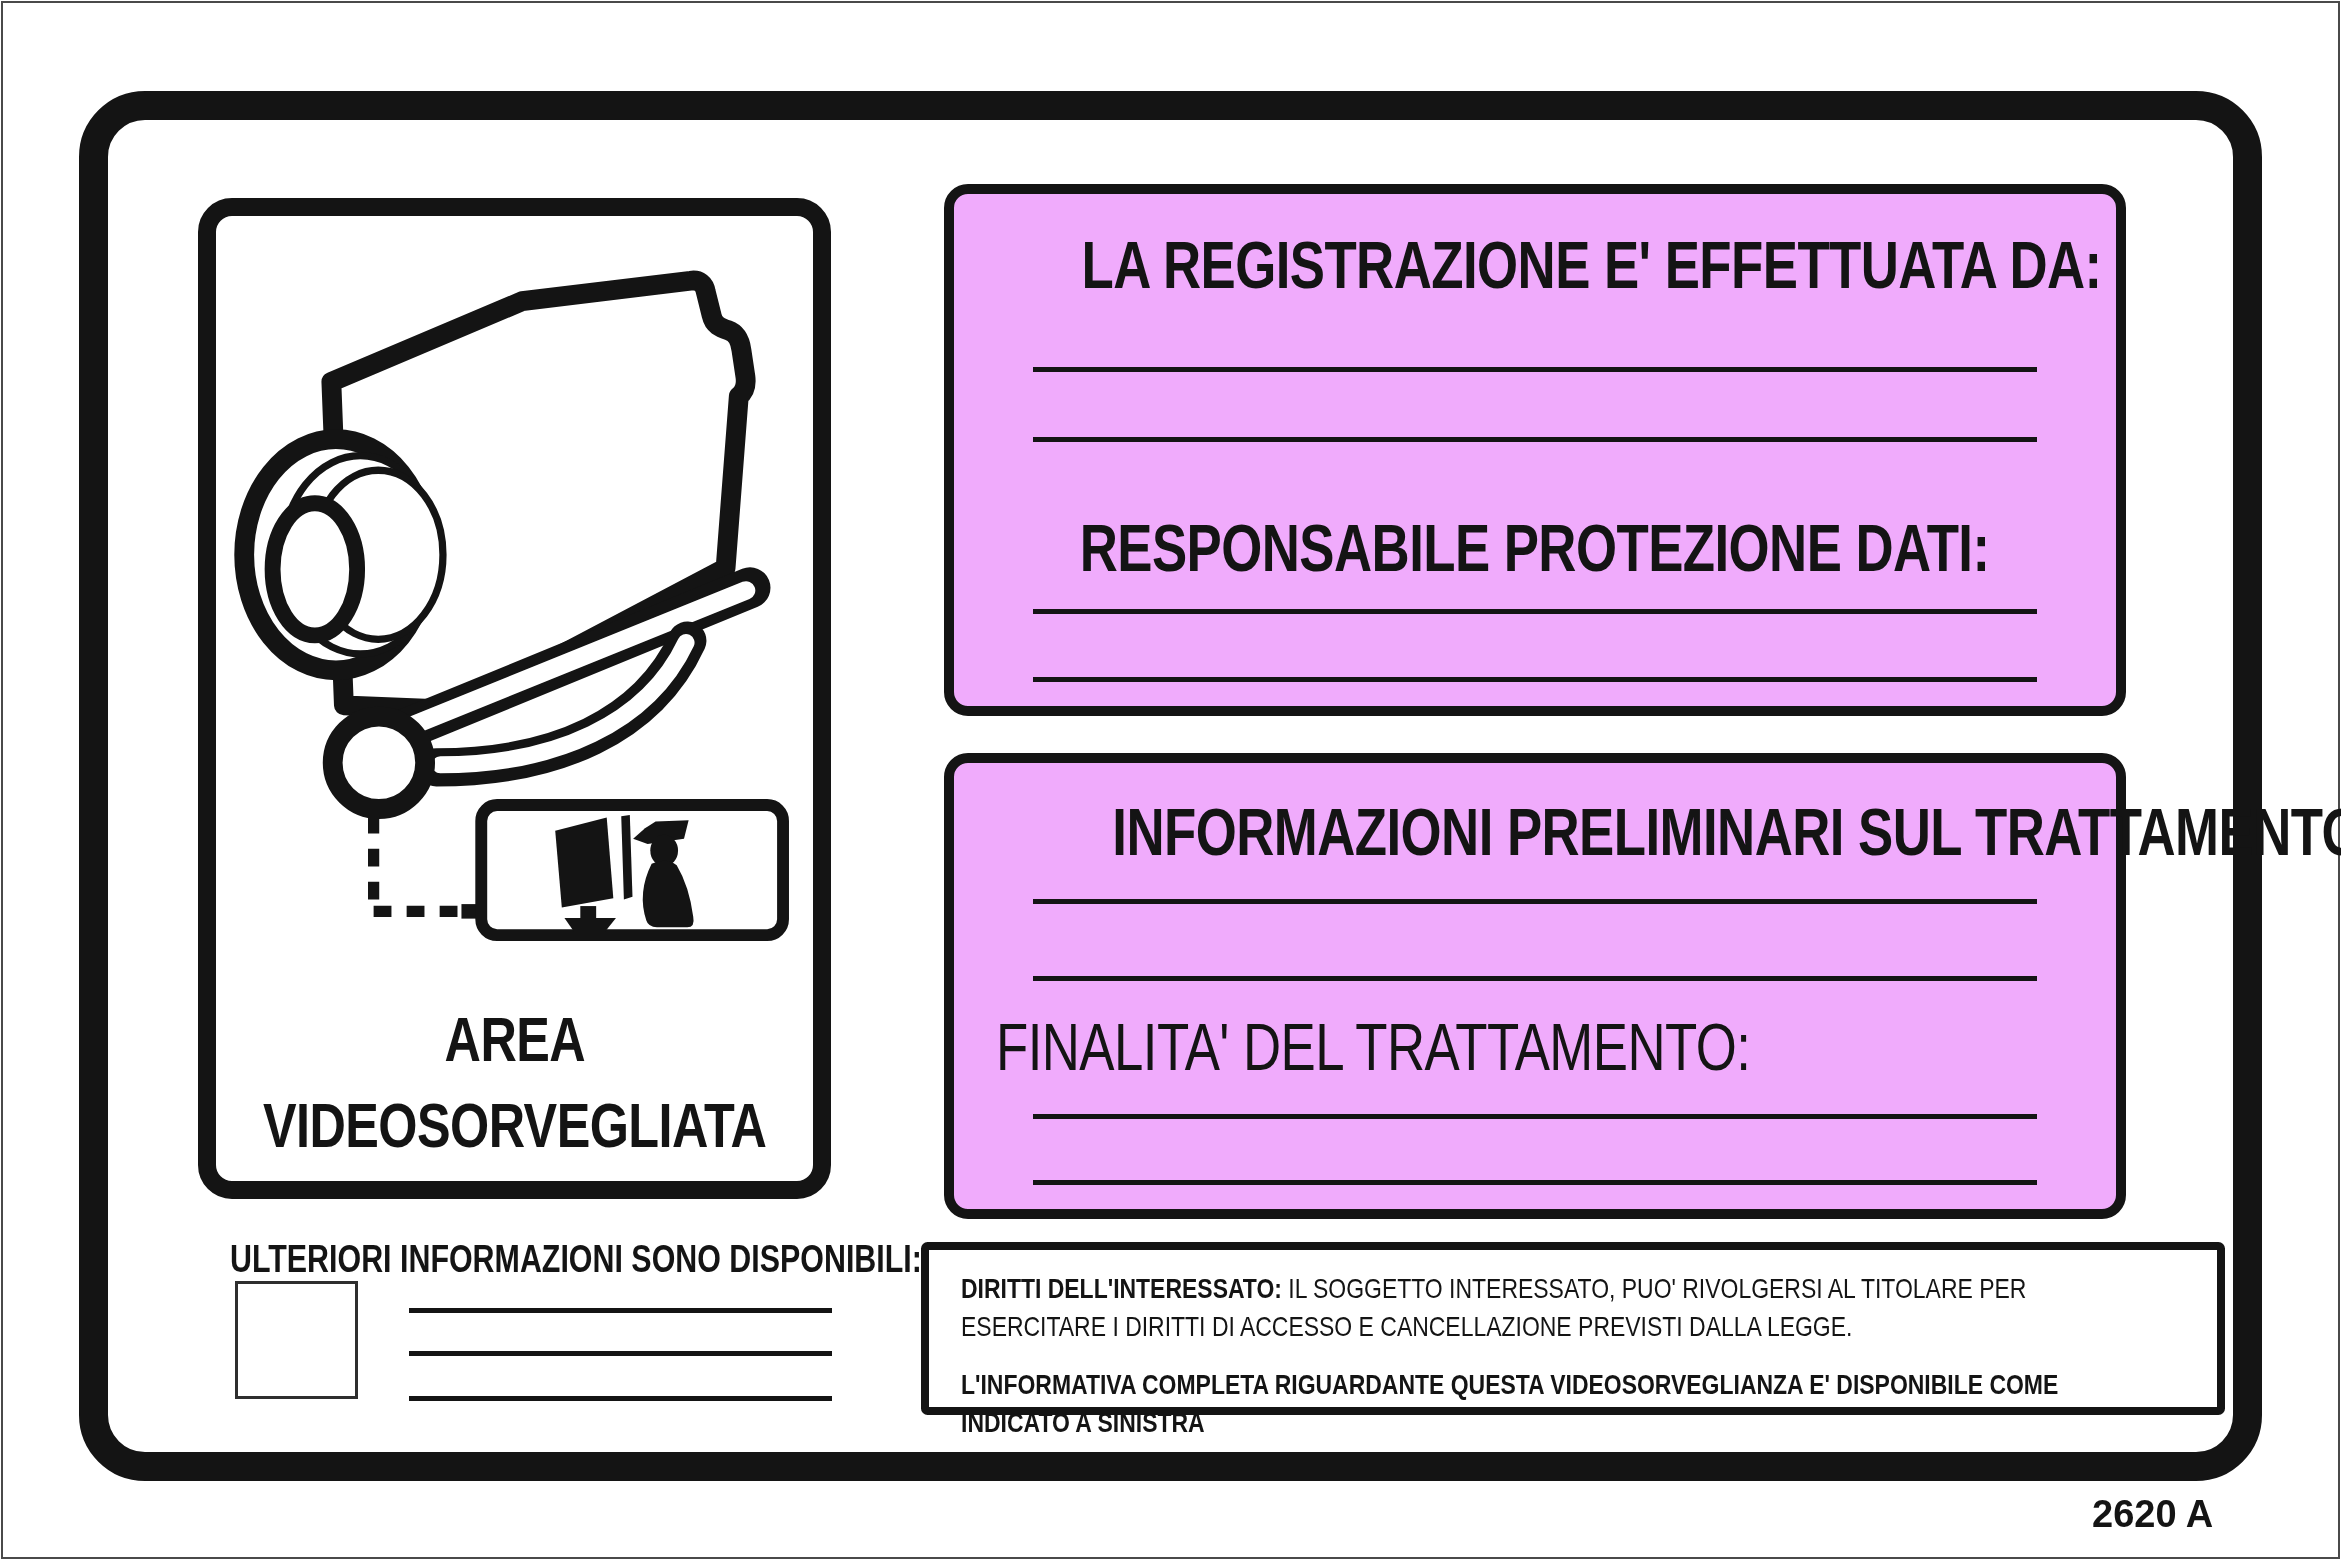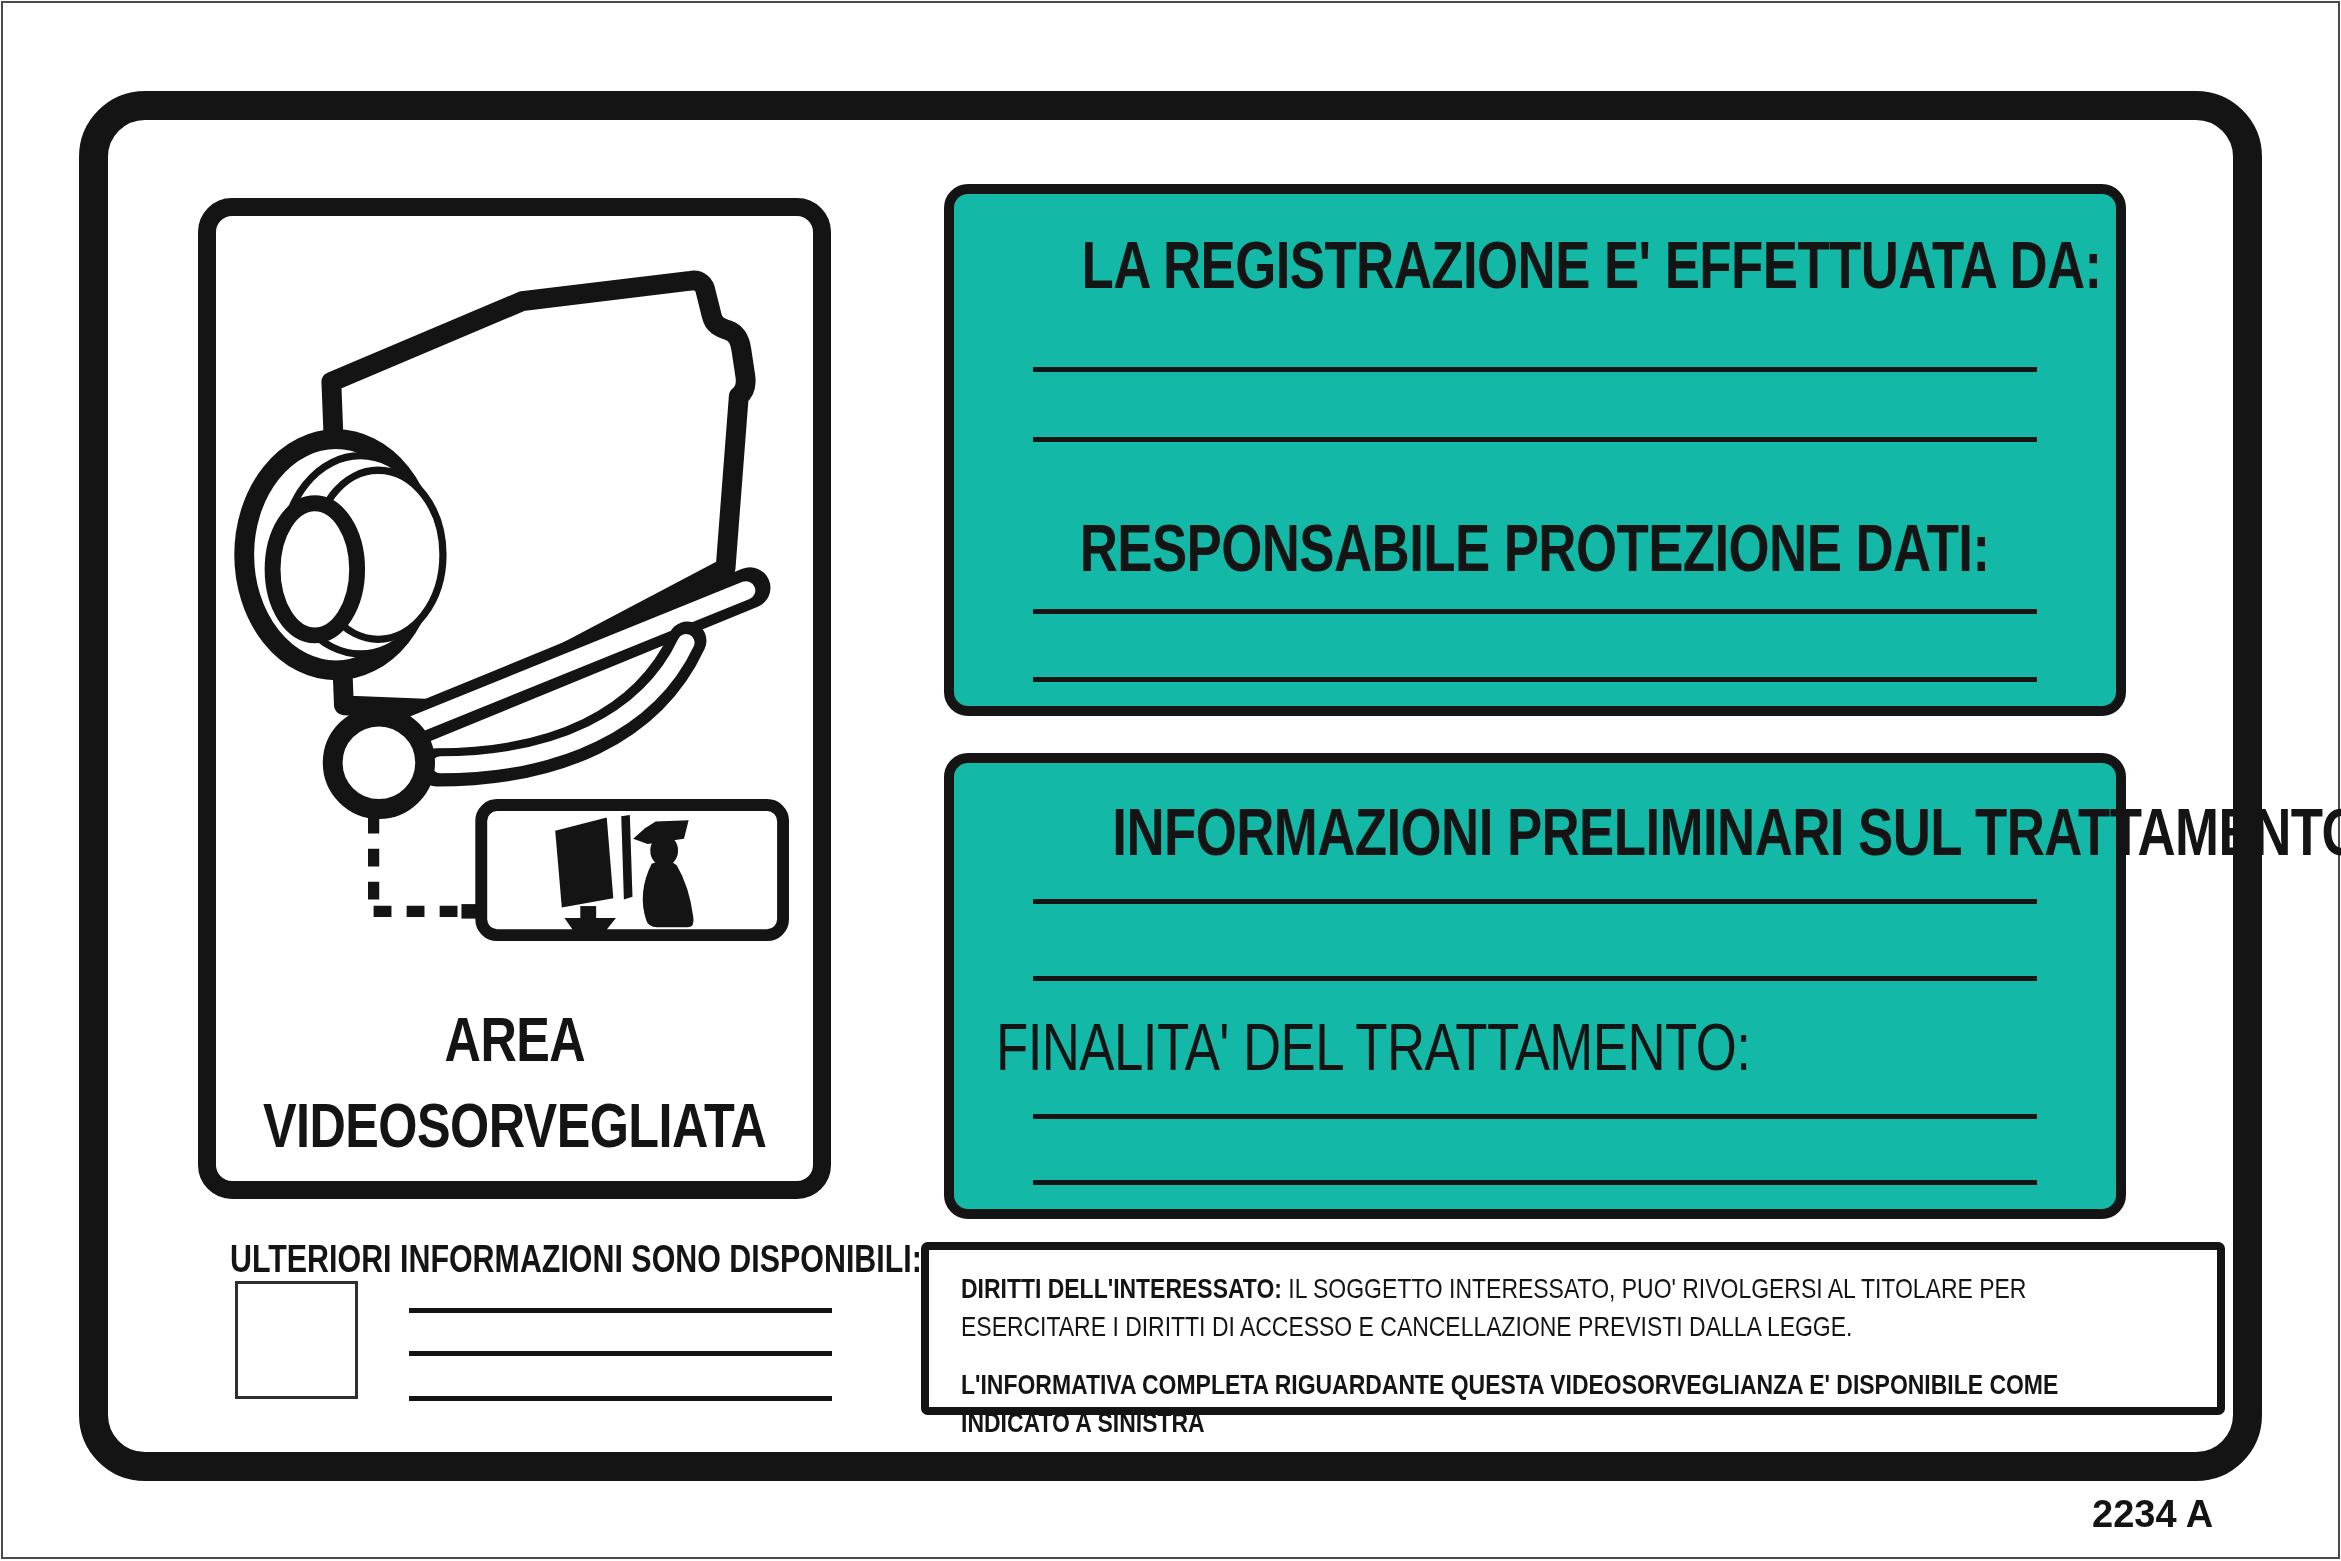--- a/index.html
+++ b/index.html
@@ -17,21 +17,21 @@
   .big-label{position:absolute;left:198px;width:633px;text-align:center;
              font-weight:bold;font-size:63px;line-height:1;letter-spacing:-0.7px;}
   .cnd{display:inline-block;transform:scaleX(0.8);transform-origin:center center;white-space:nowrap;}
   .cndL{display:inline-block;transform:scaleX(0.8);transform-origin:left center;white-space:nowrap;}
   .more-info{position:absolute;left:230px;top:1240px;font-weight:bold;font-size:38px;line-height:1;text-align:center;}
   .doc-square{position:absolute;left:235px;top:1281px;width:123px;height:118px;
               border:3.3px solid #2e2e2e;background:#fff;box-sizing:border-box;}
   .wline{position:absolute;background:#141414;height:5.3px;}
   .lwline{position:absolute;background:#141414;height:4.6px;left:409px;width:423px;}
   .rbox{position:absolute;left:944px;width:1182px;border:10px solid #141414;
-        border-radius:24px;box-sizing:border-box;background:#14b8a6;}
+        border-radius:24px;box-sizing:border-box;background:#f0abfc;}
   .rbox .bh{position:absolute;left:0;width:100%;text-align:center;font-weight:bold;
             font-size:66px;line-height:1;letter-spacing:-0.7px;}
   .rbox .bh-left{position:absolute;font-weight:normal;font-size:66px;line-height:1;letter-spacing:-0.7px;}
   .rbox .wline{left:79px;width:1004px;}
   .rights-box{position:absolute;left:921px;top:1242px;width:1304px;height:173px;
               border:8px solid #141414;border-radius:6.6px;box-sizing:border-box;background:#fff;}
   .rights-inner{position:absolute;left:32px;top:20px;width:1349px;
                 transform:scaleX(0.82);transform-origin:left top;
                 font-size:28px;line-height:1.36;}
   .rights-inner p{margin:0;}
@@ -135,15 +135,15 @@
     <div class="wline" style="top:417px;"></div>
   </div>
 
   <div class="rights-box">
     <div class="rights-inner">
       <p><b>DIRITTI DELL'INTERESSATO:</b><span> IL SOGGETTO INTERESSATO, PUO' RIVOLGERSI AL TITOLARE PER ESERCITARE I DIRITTI DI ACCESSO E CANCELLAZIONE PREVISTI DALLA LEGGE.</span></p>
       <p class="p2">L'INFORMATIVA COMPLETA RIGUARDANTE QUESTA VIDEOSORVEGLIANZA E' DISPONIBILE COME INDICATO A SINISTRA</p>
     </div>
   </div>
 
-  <div class="code">2234 A</div>
+  <div class="code">2620 A</div>
 </div>
 
 
 </body></html>

